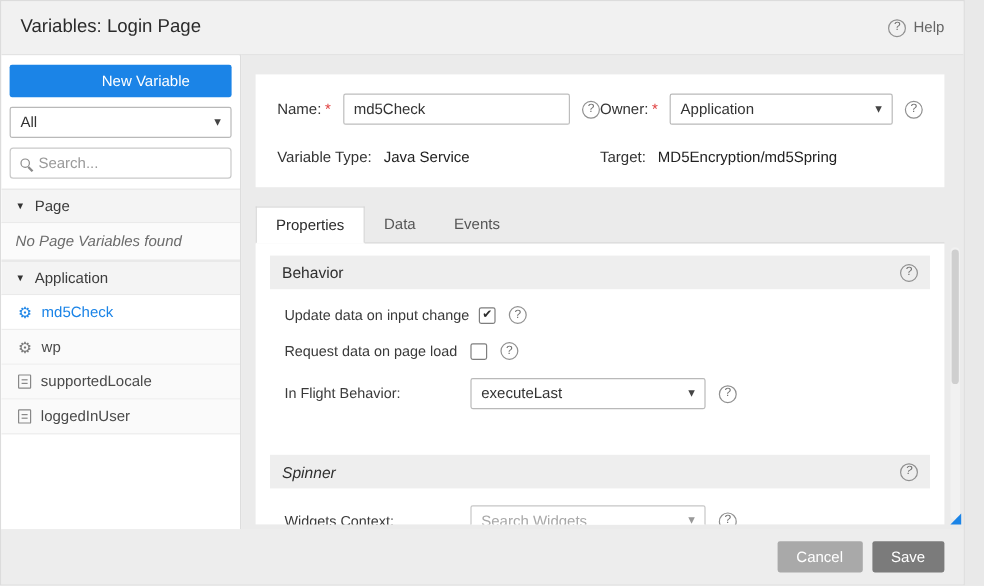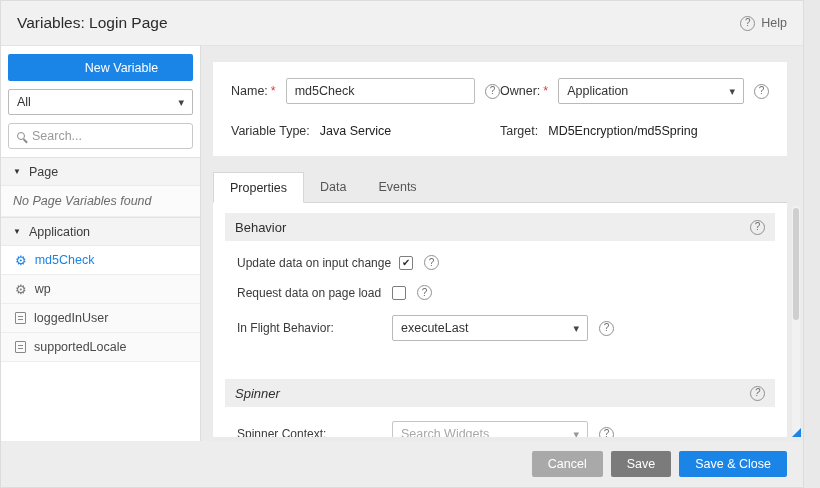--- a/index.html
+++ b/index.html
@@ -116,25 +116,25 @@
         <div class="tree-item selected">
           <span class="gear">⚙</span>
           <span>md5Check</span>
         </div>
         <div class="tree-item">
           <span class="gear">⚙</span>
           <span>wp</span>
         </div>
         <div class="tree-item">
           <span class="svar"></span>
-          <span>loggedInUser</span>
+          <span>supportedLocale</span>
         </div>
         <div class="tree-item">
           <span class="svar"></span>
-          <span>supportedLocale</span>
+          <span>loggedInUser</span>
         </div>
       </div>
     </aside>
 
     <main class="content">
 
       <section class="top-card">
         <div class="form-row">
           <div class="fcol">
             <span class="flabel">Name:</span>
@@ -192,36 +192,35 @@
             <span class="caret">▾</span>
           </div>
           <span class="qicon">?</span>
         </div>
 
         <div class="sec-head spinner-head">
           <span>Spinner</span>
           <span class="qicon">?</span>
         </div>
         <div class="prop-row">
-          <span class="prop-label">Spinner Context:</span>
+          <span class="prop-label">Widgets Context:</span>
           <div class="combo">
             <input placeholder="Search Widgets" style="">
             <span class="caret">▾</span>
           </div>
           <span class="qicon">?</span>
         </div>
       </section>
 
       <div class="vscroll">
         <div class="vthumb"></div>
         <div class="scroll-corner"></div>
       </div>
 
     </main>
   </div>
 
   <footer class="footer">
     <button class="btn btn-cancel">Cancel</button>
     <button class="btn btn-save">Save</button>
-    <button class="btn btn-primary">Save &amp; Close</button>
   </footer>
 
 </div>
 
 </body></html>

